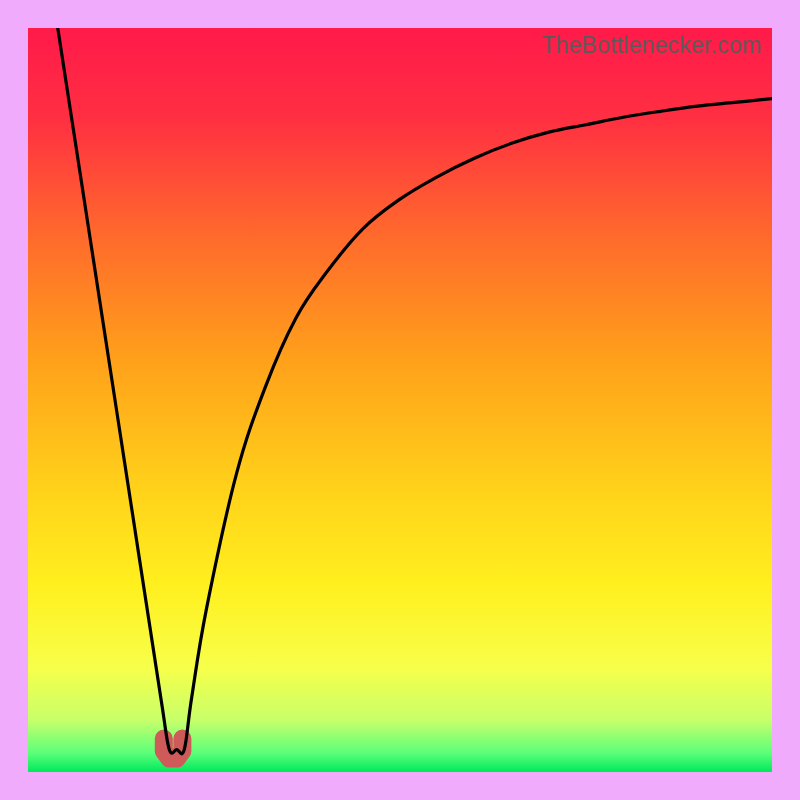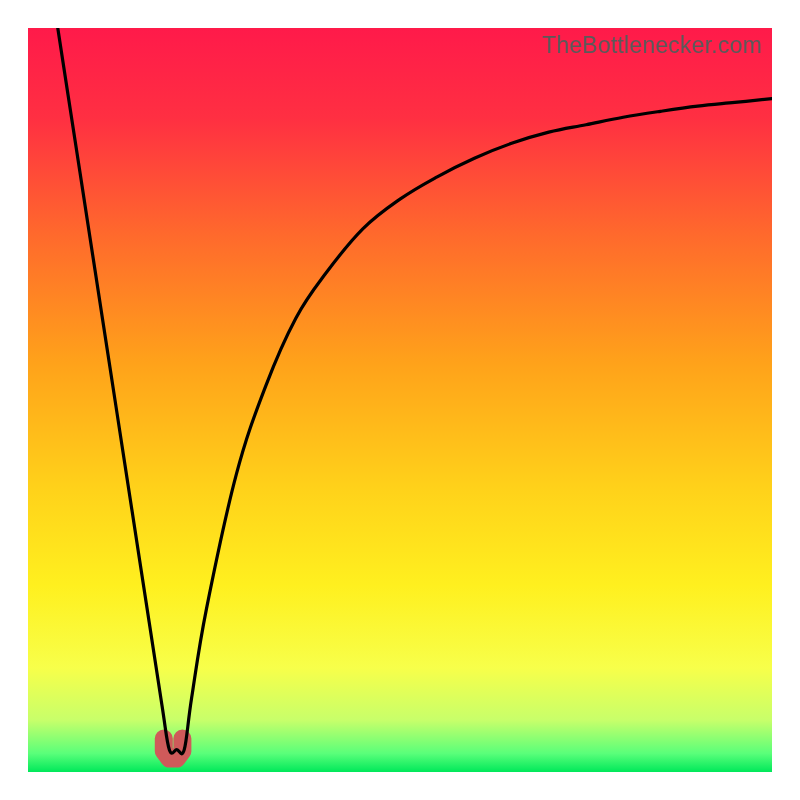--- a/index.html
+++ b/index.html
@@ -9,21 +9,21 @@
     height: 800px;
     background: #000;
     overflow: hidden;
   }
   .frame {
     position: absolute;
     left: 0;
     top: 0;
     width: 800px;
     height: 800px;
-    background: #ffffff;
+    background: #f0abfc;
   }
   .plot-area {
     position: absolute;
     left: 28px;
     top: 28px;
     width: 744px;
     height: 744px;
     overflow: hidden;
   }
   .gradient {

